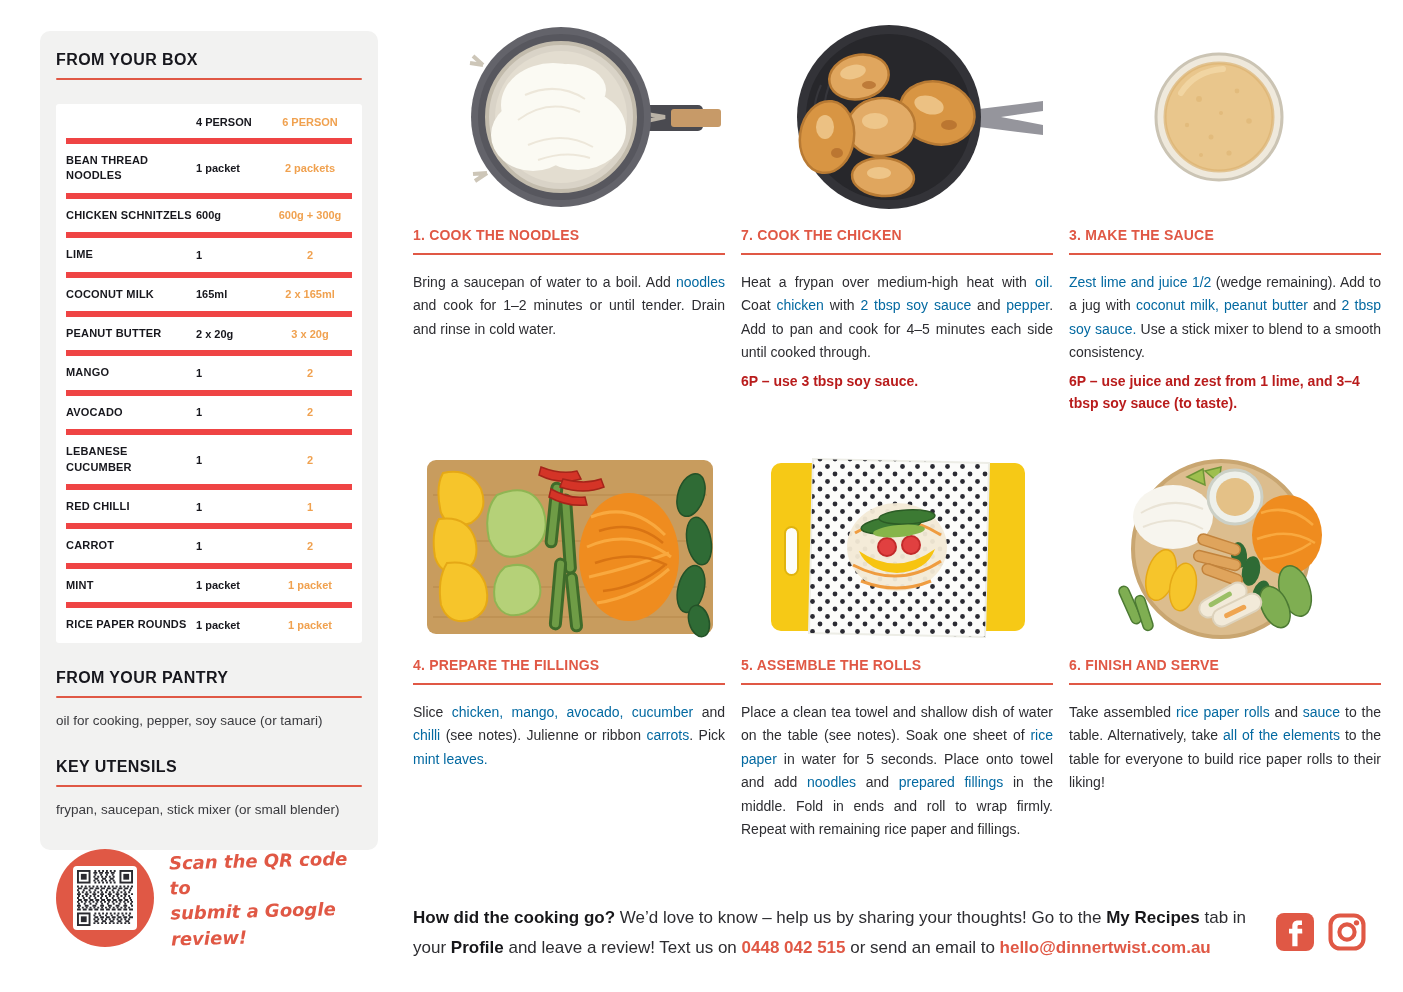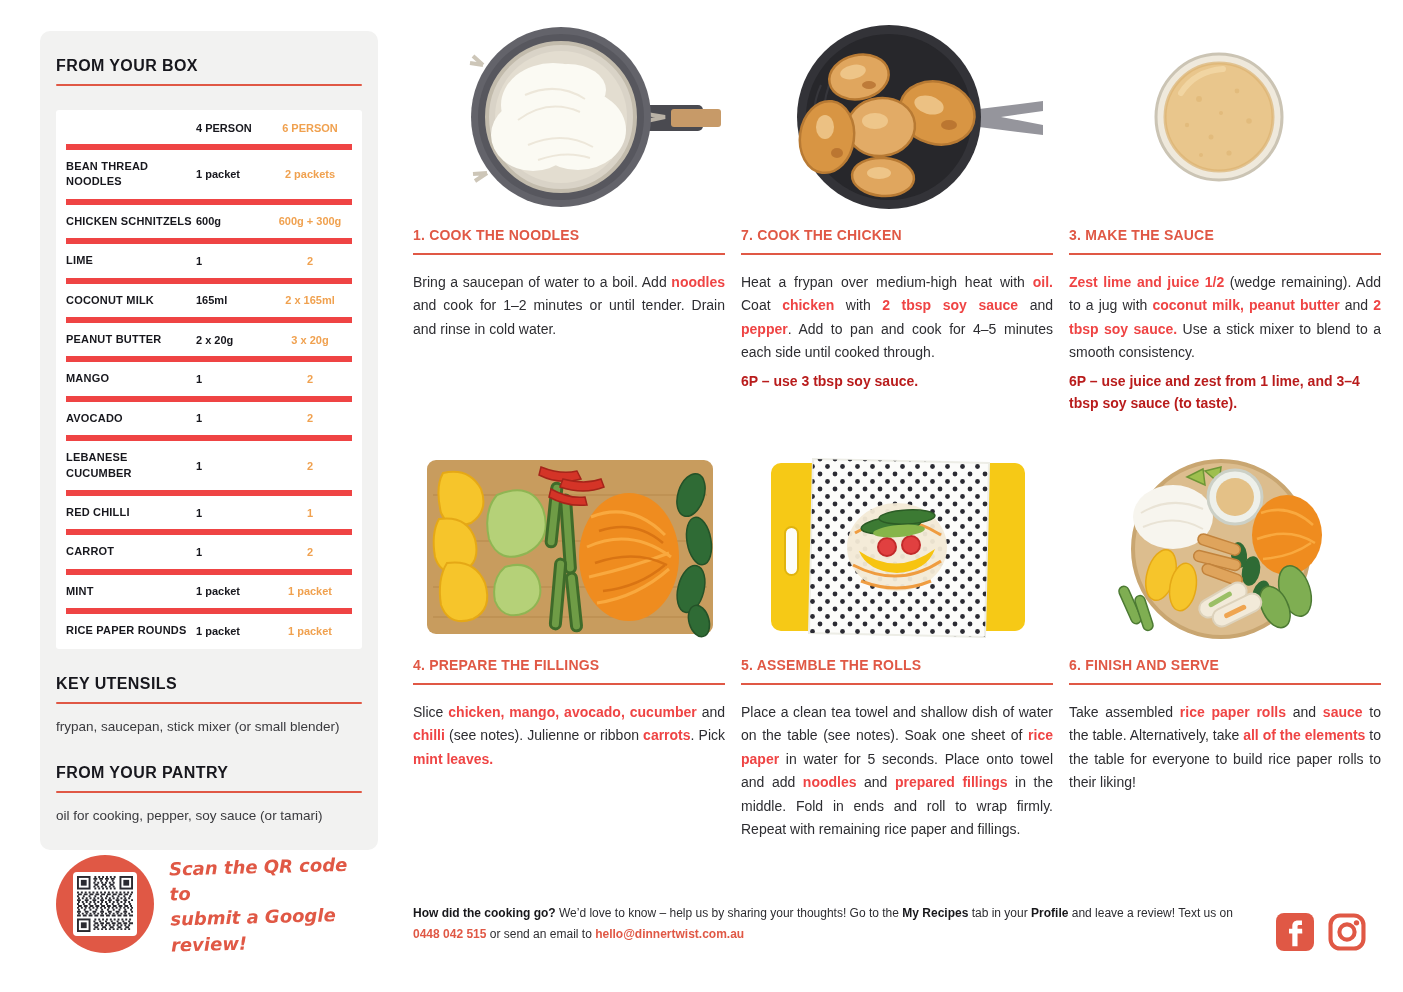--- a/index.html
+++ b/index.html
@@ -4,21 +4,21 @@
 <style>
   * { margin:0; padding:0; box-sizing:border-box; }
   html,body { background:#ffffff; }
   .page {
     position:relative; width:1403px; height:992px; background:#ffffff;
     font-family:"Liberation Sans", sans-serif; color:#2d2d31; overflow:hidden;
   }
   
   .sidebar {
     position:absolute; left:40px; top:31px; width:338px; height:819px;
-    background:#f2f2f1; border-radius:10px; padding:26px 16px 0 16px;
+    background:#f2f2f1; border-radius:10px; padding:20px 16px 0 16px;
   }
   .side-h2 { font-size:16px; font-weight:700; color:#17171d; letter-spacing:.4px; }
   .rule { height:2px; background:#e05845; margin-top:9px; border-radius:1px; }
   .box-table {
     margin-top:24px; background:#ffffff; border-radius:3px; padding:2px 10px;
   }
   .trow {
     display:grid; grid-template-columns:1fr 72px 84px; align-items:center;
     padding:9px 0; border-top:6px solid #ef4444; font-size:11px; font-weight:700;
   }
@@ -43,28 +43,28 @@
     position:absolute; left:413px; top:25px; width:967px;
     display:grid; grid-template-columns:repeat(3, 1fr); column-gap:16px;
     grid-template-rows:430px auto;
   }
   .photo { height:185px; display:flex; align-items:center; justify-content:center; }
   .step-title {
     margin-top:17px; font-size:14px; font-weight:700; color:#e05845;
     letter-spacing:.2px; padding-bottom:10px; border-bottom:2px solid #e05845;
   }
   .step-body { margin-top:16px; font-size:14px; line-height:1.67; color:#2d2d31; text-align:justify; }
-  .step-body .b { font-weight:700; color:#ef4444; }
+  .step-body .b { font-weight:400; color:#0369a1; }
   .step-note { margin-top:5px; font-size:14px; line-height:1.6; font-weight:700; color:#b91c1c; }
   
   .footer {
     position:absolute; left:413px; top:903px; width:967px;
     display:flex; align-items:flex-start; gap:24px;
   }
-  .footer-text { flex:1; max-width:842px; font-size:12px; line-height:1.75; color:#2d2d31; }
+  .footer-text { flex:1; max-width:842px; font-size:17px; line-height:1.75; color:#2d2d31; }
   .footer-text .b { font-weight:700; color:#17171a; }
   .footer-text .o { font-weight:700; color:#e05845; }
   .socials { display:flex; gap:14px; padding-top:10px; margin-left:auto; padding-right:14px; }
   .social { width:38px; height:38px; display:block; cursor:pointer; }
 </style>
 </head>
 <body>
 
 <div class="page">
 
@@ -137,29 +137,29 @@
         </div>
         <div class="trow">
           <span class="tname">RICE PAPER ROUNDS</span>
           <span class="tp4">1 packet</span>
           <span class="tp6">1 packet</span>
         </div>
       </div>
     </section>
 
     <section class="side-section">
+      <h2 class="side-h2">FROM YOUR PANTRY</h2>
+      <div class="rule"></div>
+      <p class="side-p">oil for cooking, pepper, soy sauce (or tamari)</p>
+    </section>
+
+    <section class="side-section">
       <h2 class="side-h2">KEY UTENSILS</h2>
       <div class="rule"></div>
       <p class="side-p">frypan, saucepan, stick mixer (or small blender)</p>
-    </section>
-
-    <section class="side-section">
-      <h2 class="side-h2">FROM YOUR PANTRY</h2>
-      <div class="rule"></div>
-      <p class="side-p">oil for cooking, pepper, soy sauce (or tamari)</p>
     </section>
 
 
     <div class="qr-block">
       <div class="qr-circle">
         <svg class="qr-box" viewBox="0 0 29 29" xmlns="http://www.w3.org/2000/svg">
           <rect x="0" y="0" width="29" height="29" fill="#ffffff"></rect>
           <g fill="#2a2a30">
             <rect x="0" y="0" width="7" height="7"></rect>
               <rect x="1" y="1" width="5" height="5" fill="#fff"></rect>

